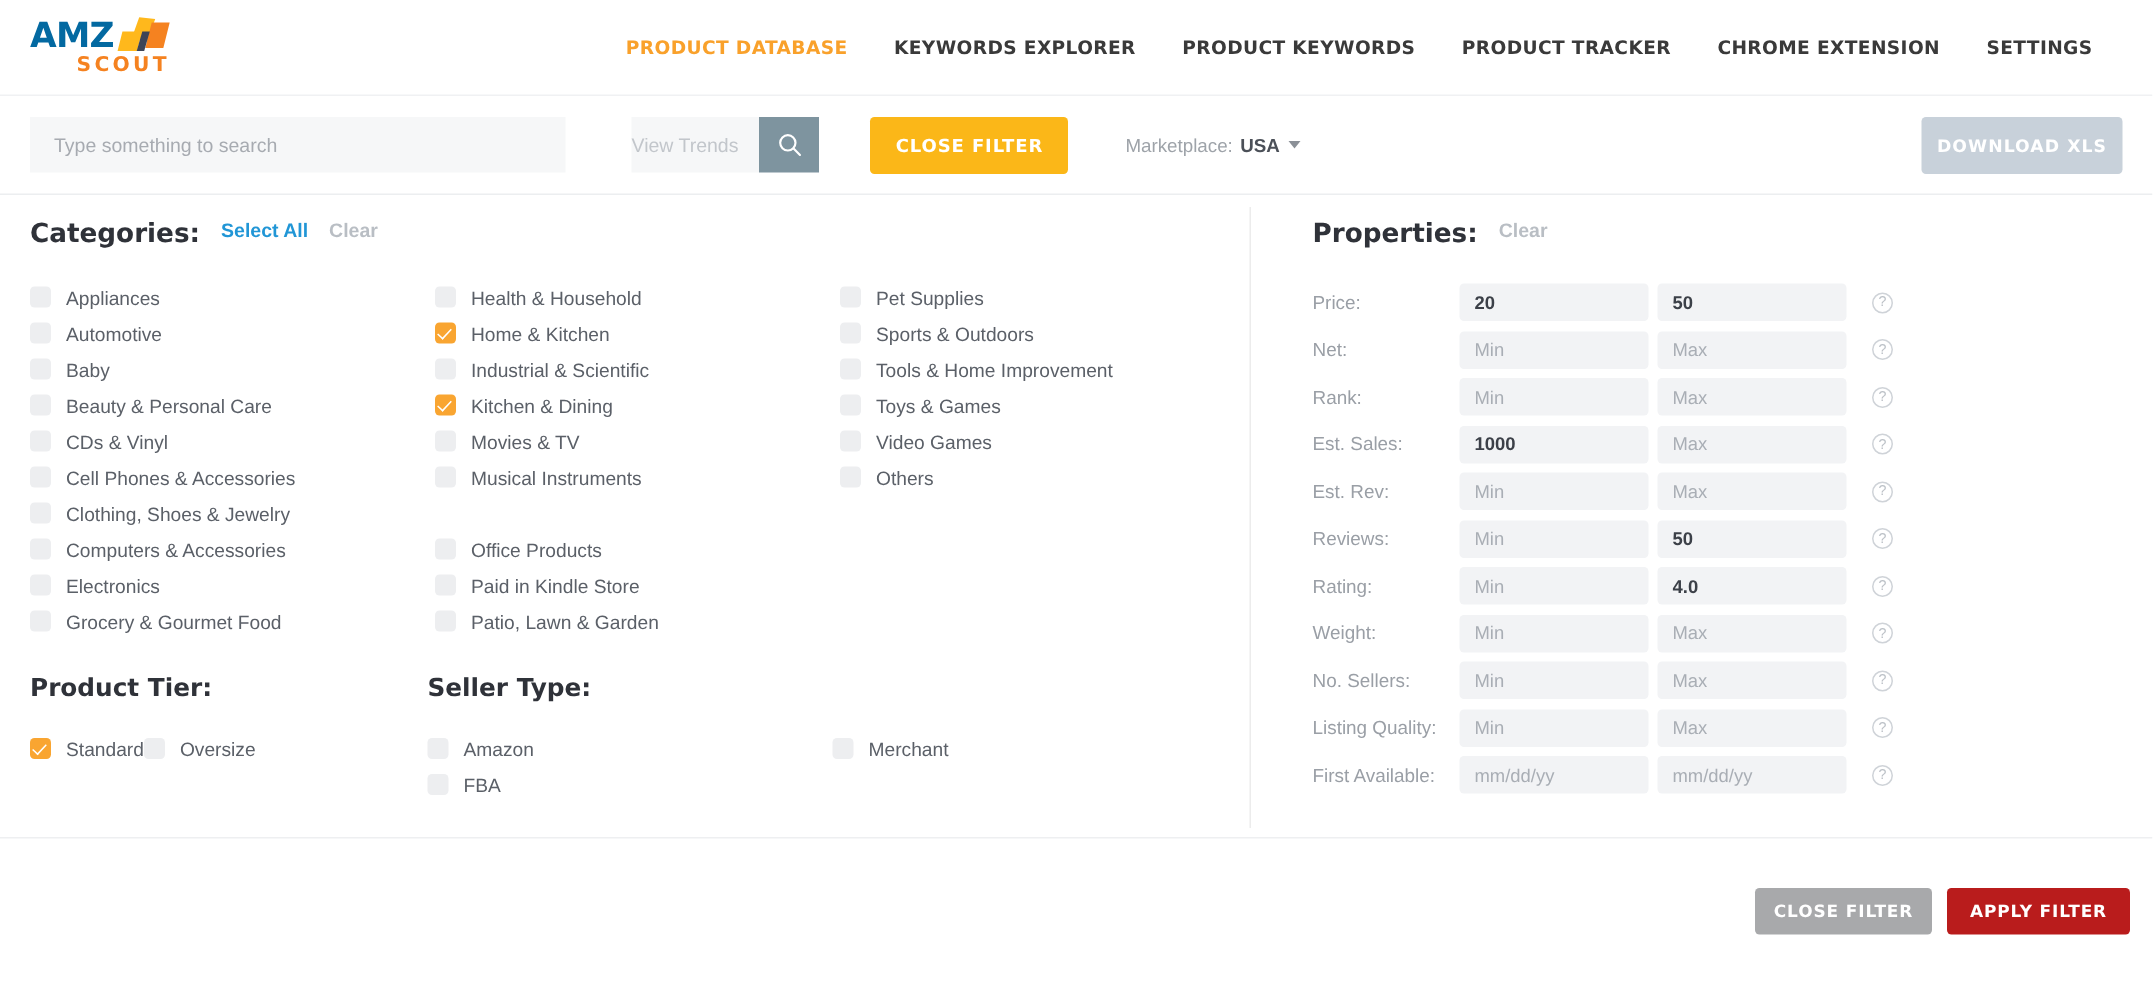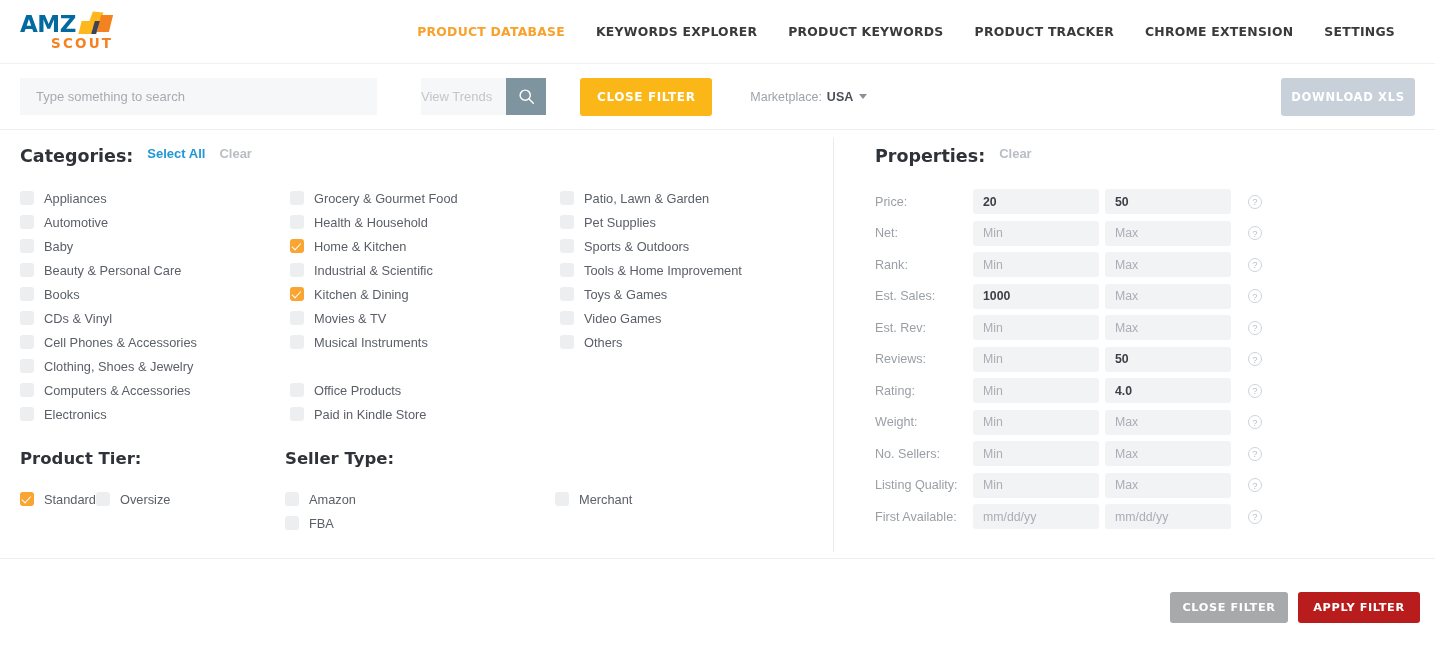--- a/index.html
+++ b/index.html
@@ -415,24 +415,20 @@
           <span class="cb"></span>
           <span class="cb-label">Automotive</span>
         </div>
         <div class="cb-row">
           <span class="cb"></span>
           <span class="cb-label">Baby</span>
         </div>
         <div class="cb-row">
           <span class="cb"></span>
           <span class="cb-label">Beauty &amp; Personal Care</span>
-        </div>
-        <div class="cb-row">
-          <span class="cb"></span>
-          <span class="cb-label">Books</span>
         </div>
         <div class="cb-row">
           <span class="cb"></span>
           <span class="cb-label">CDs &amp; Vinyl</span>
         </div>
         <div class="cb-row">
           <span class="cb"></span>
           <span class="cb-label">Cell Phones &amp; Accessories</span>
         </div>
         <div class="cb-row">

